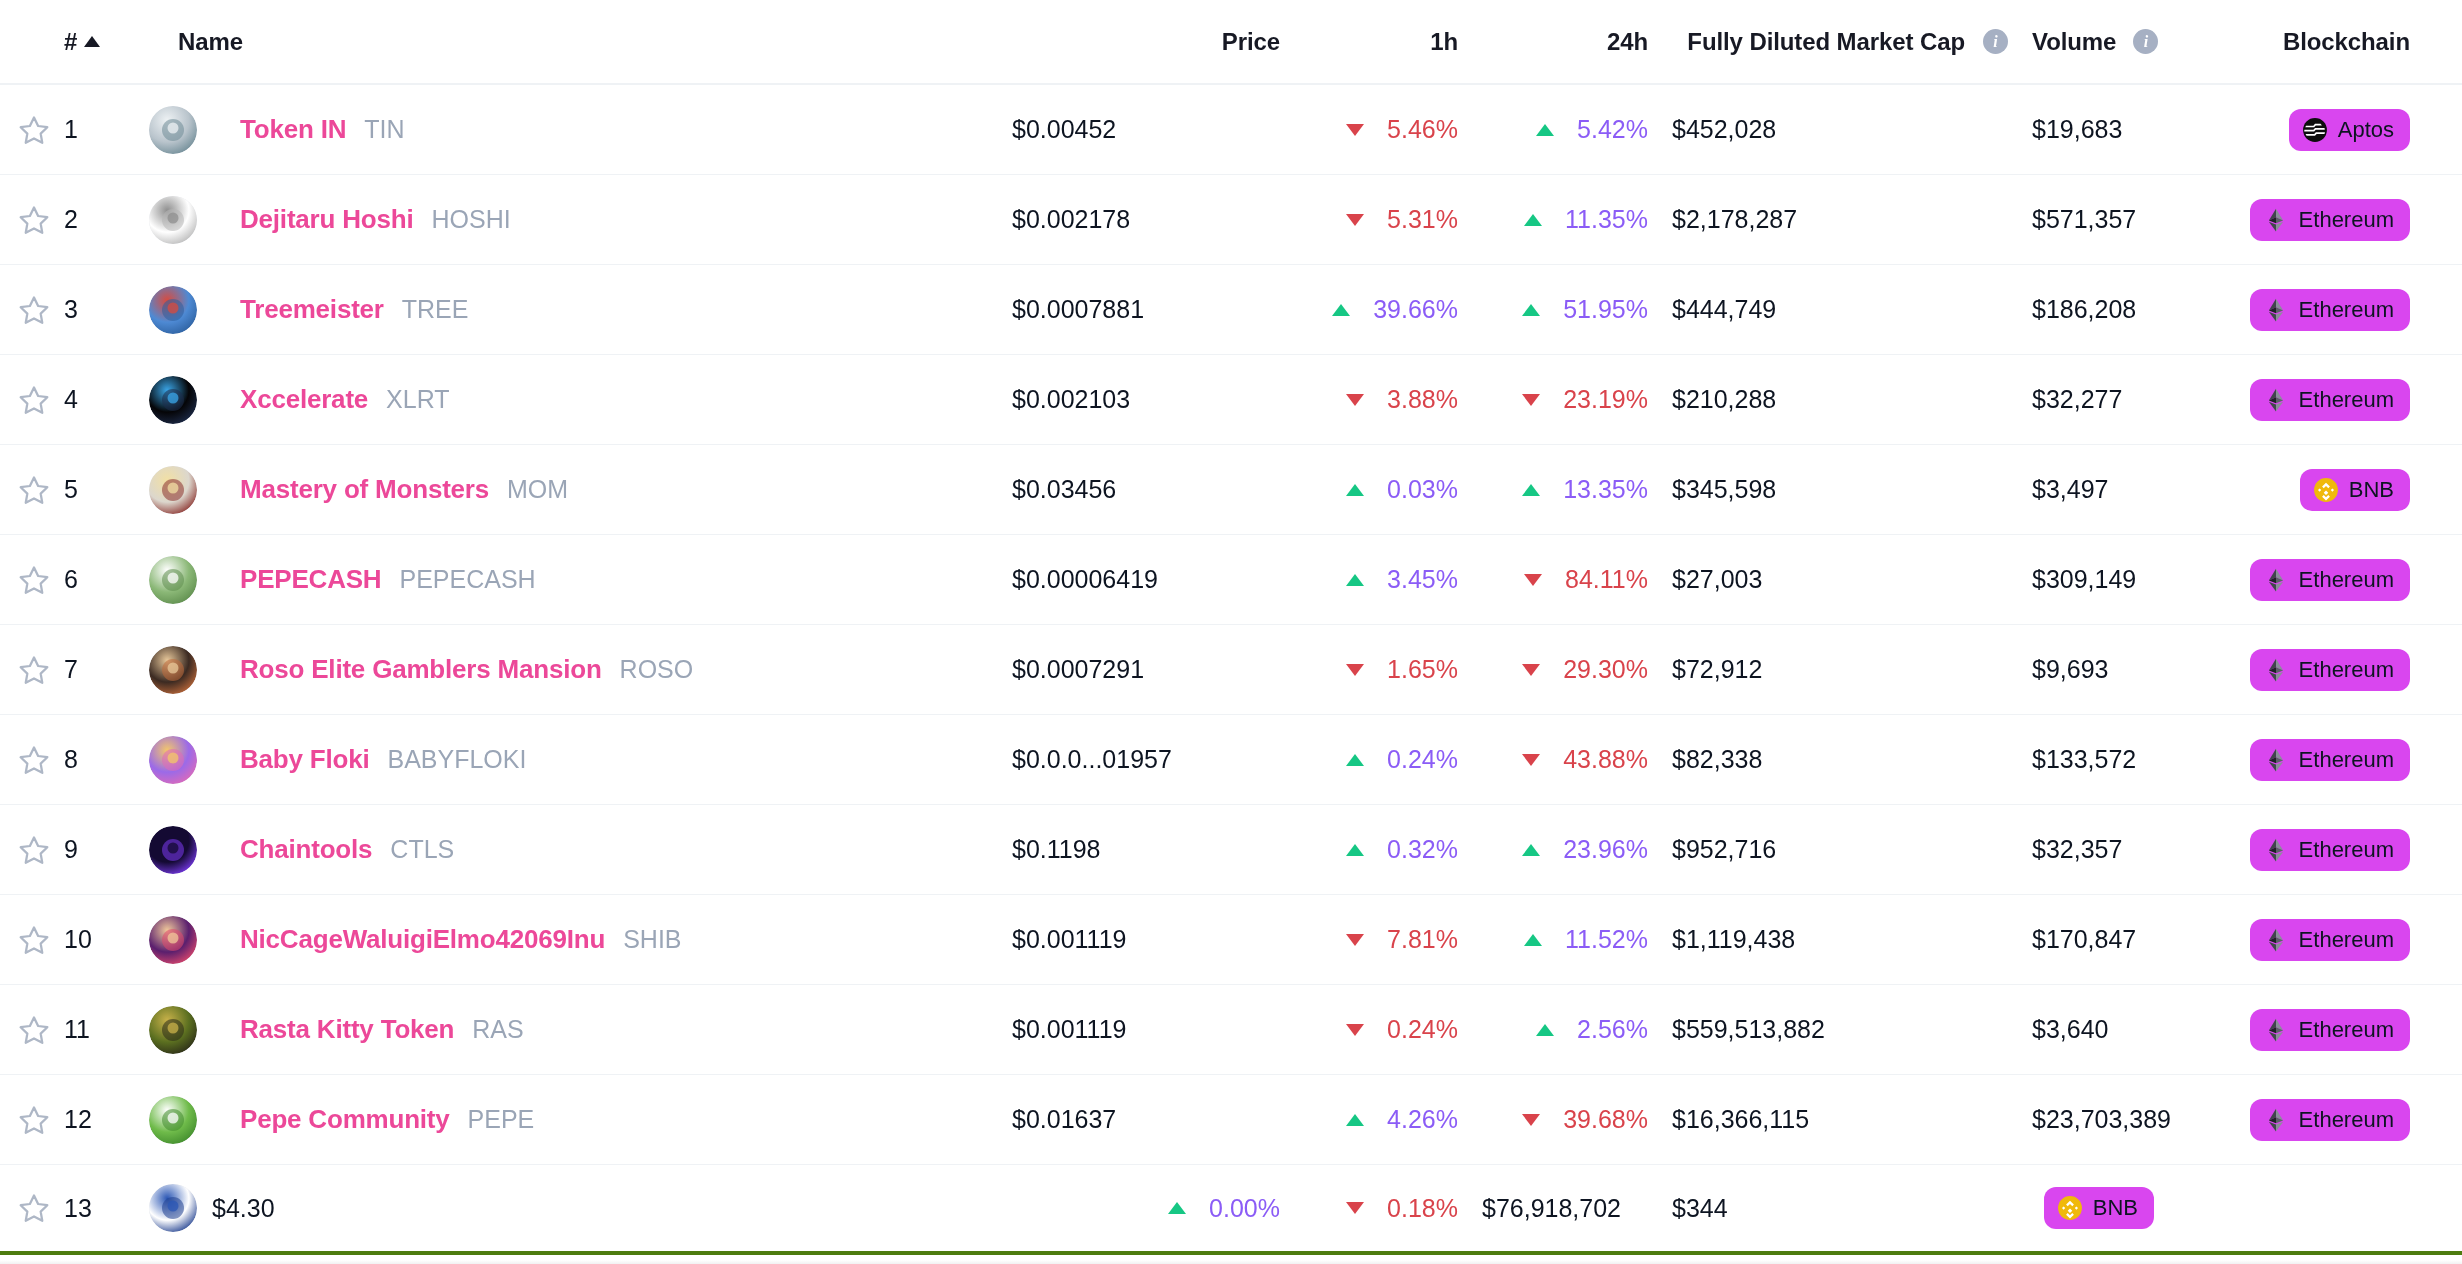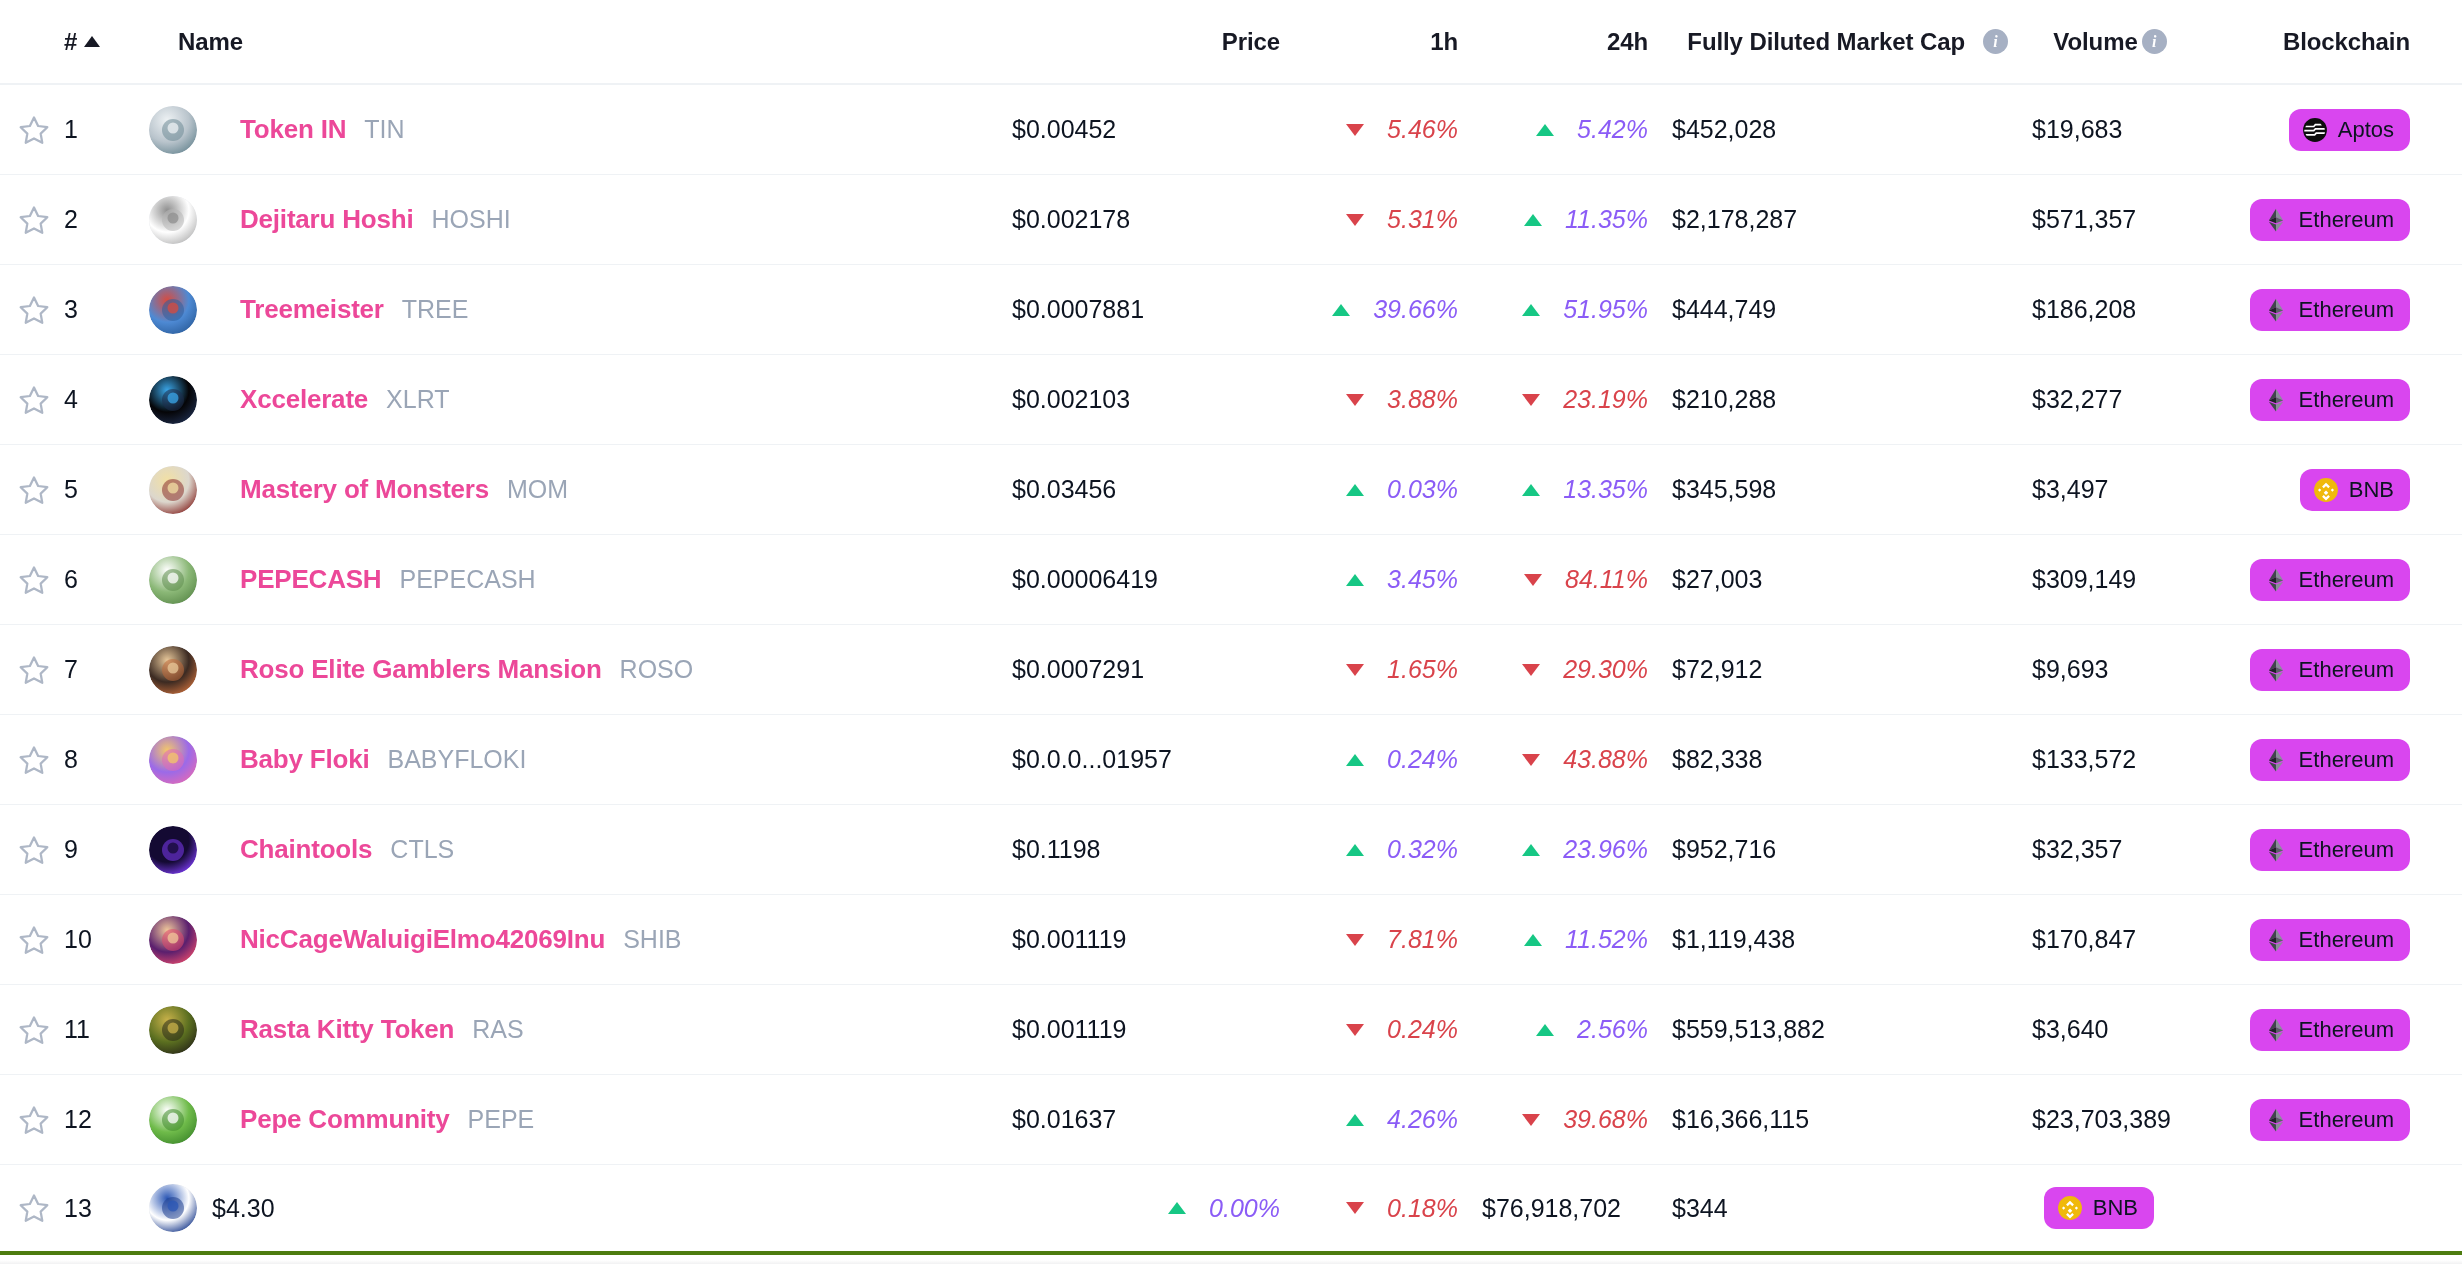--- a/index.html
+++ b/index.html
@@ -44,21 +44,21 @@
     font-weight: 700;
     color: #171924;
     letter-spacing: -0.1px;
   }
   .th { padding: 0 6px; white-space: nowrap; }
   .th-star   { }
   .th-rank   { display: flex; align-items: center; gap: 7px; padding-left: 8px; }
   .th-name   { grid-column: 3 / span 2; padding-left: 34px; }
   .th-num    { text-align: right; padding-right: 18px; }
   .th-fdmc   { text-align: right; padding-right: 18px; display: flex; justify-content: flex-end; align-items: center; gap: 18px; }
-  .th-vol    { text-align: right; padding-right: 18px; display: flex; justify-content: center; align-items: center; gap: 4px; }
+  .th-vol    { text-align: right; padding-right: 18px; display: flex; justify-content: flex-start; align-items: center; gap: 17px; }
   .th-chain  { text-align: right; padding-right: 52px; }
 
   .sort-caret {
     width: 0; height: 0;
     border-left: 8px solid transparent;
     border-right: 8px solid transparent;
     border-bottom: 11px solid #171924;
     display: inline-block;
   }
   .info-icon {
@@ -136,21 +136,20 @@
   .num { padding-right: 18px; font-size: 25px; color: #0d1421; }
 
   .pct {
     text-align: right;
     padding-right: 18px;
     font-size: 25px;
     display: flex;
     align-items: center;
     justify-content: flex-end;
     gap: 23px;
-    font-style: italic;
   }
   .pct.up   { color: #8b5cf6; }
   .pct.down { color: #d9434b; }
   .tri { width: 0; height: 0; display: inline-block; flex: none; }
   .tri.up {
     border-left: 9px solid transparent;
     border-right: 9px solid transparent;
     border-bottom: 12px solid #16c784;
   }
   .tri.down {

